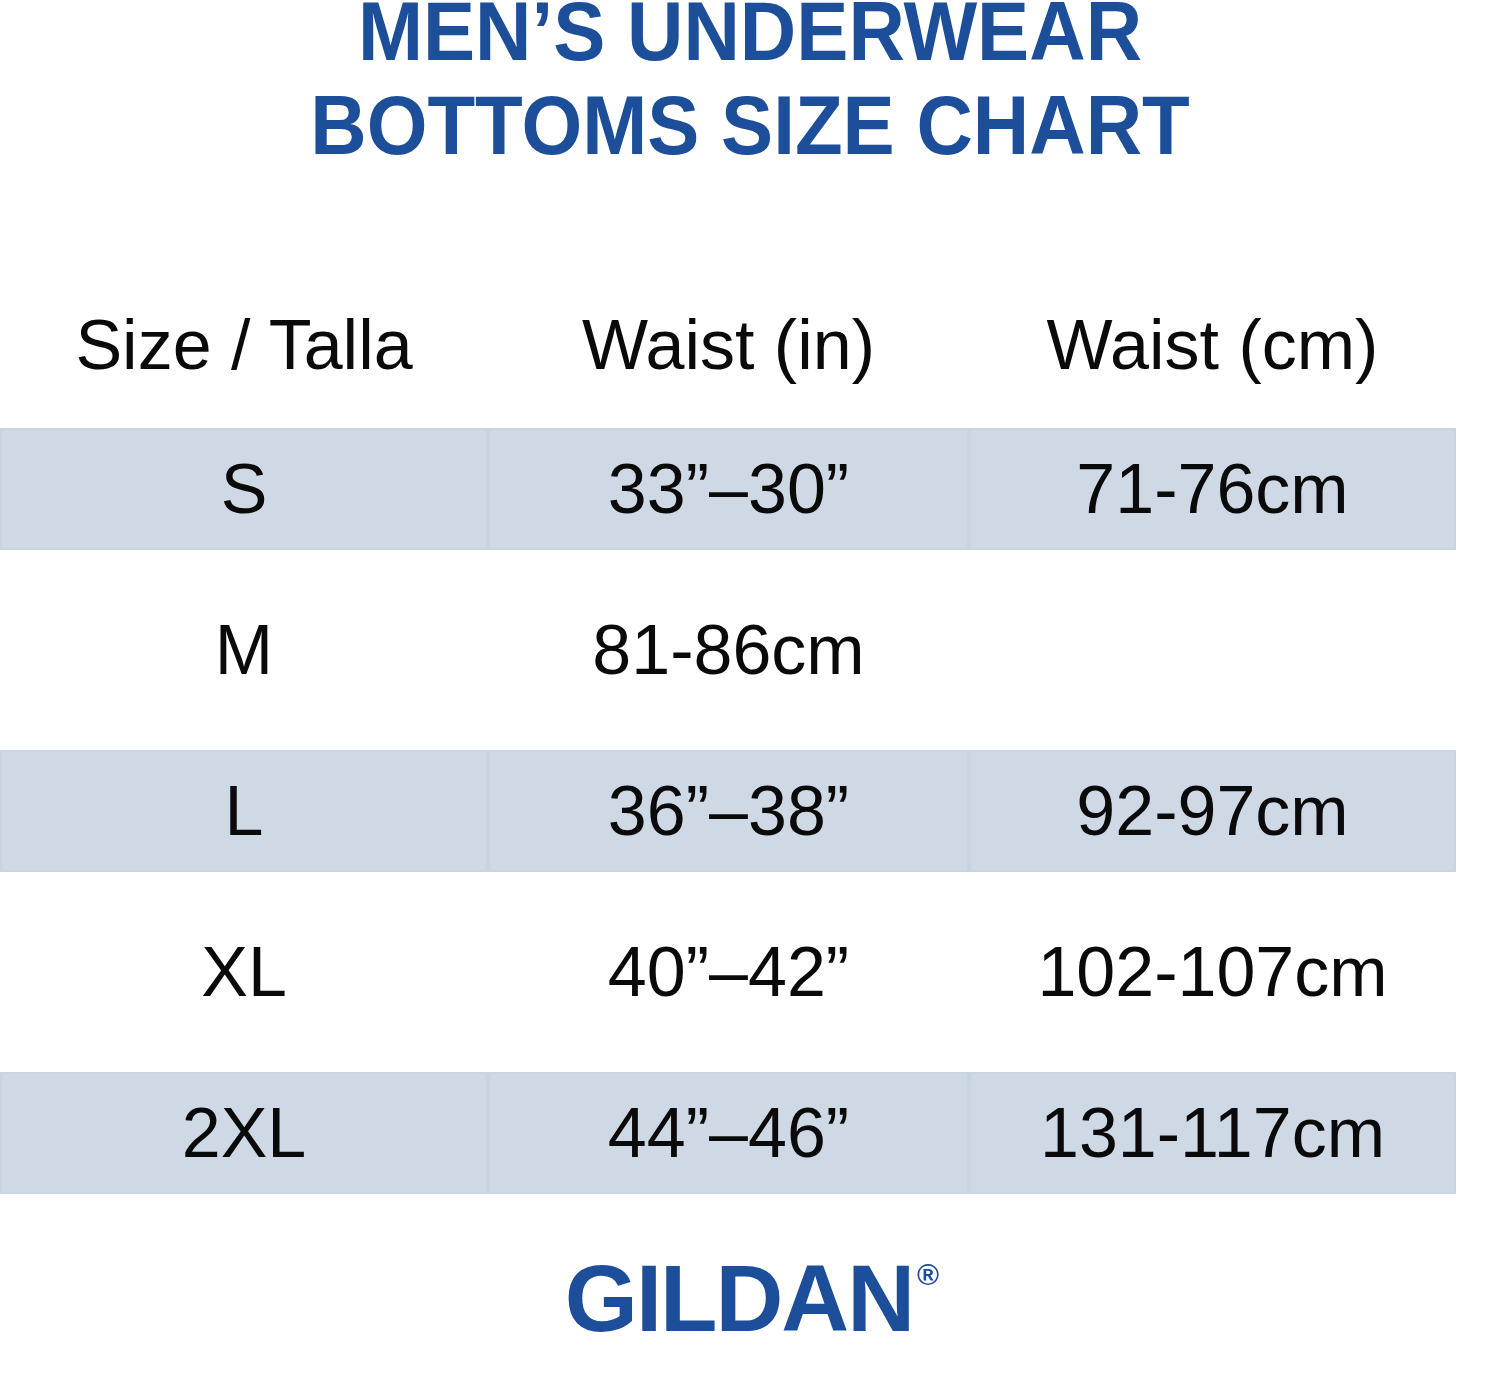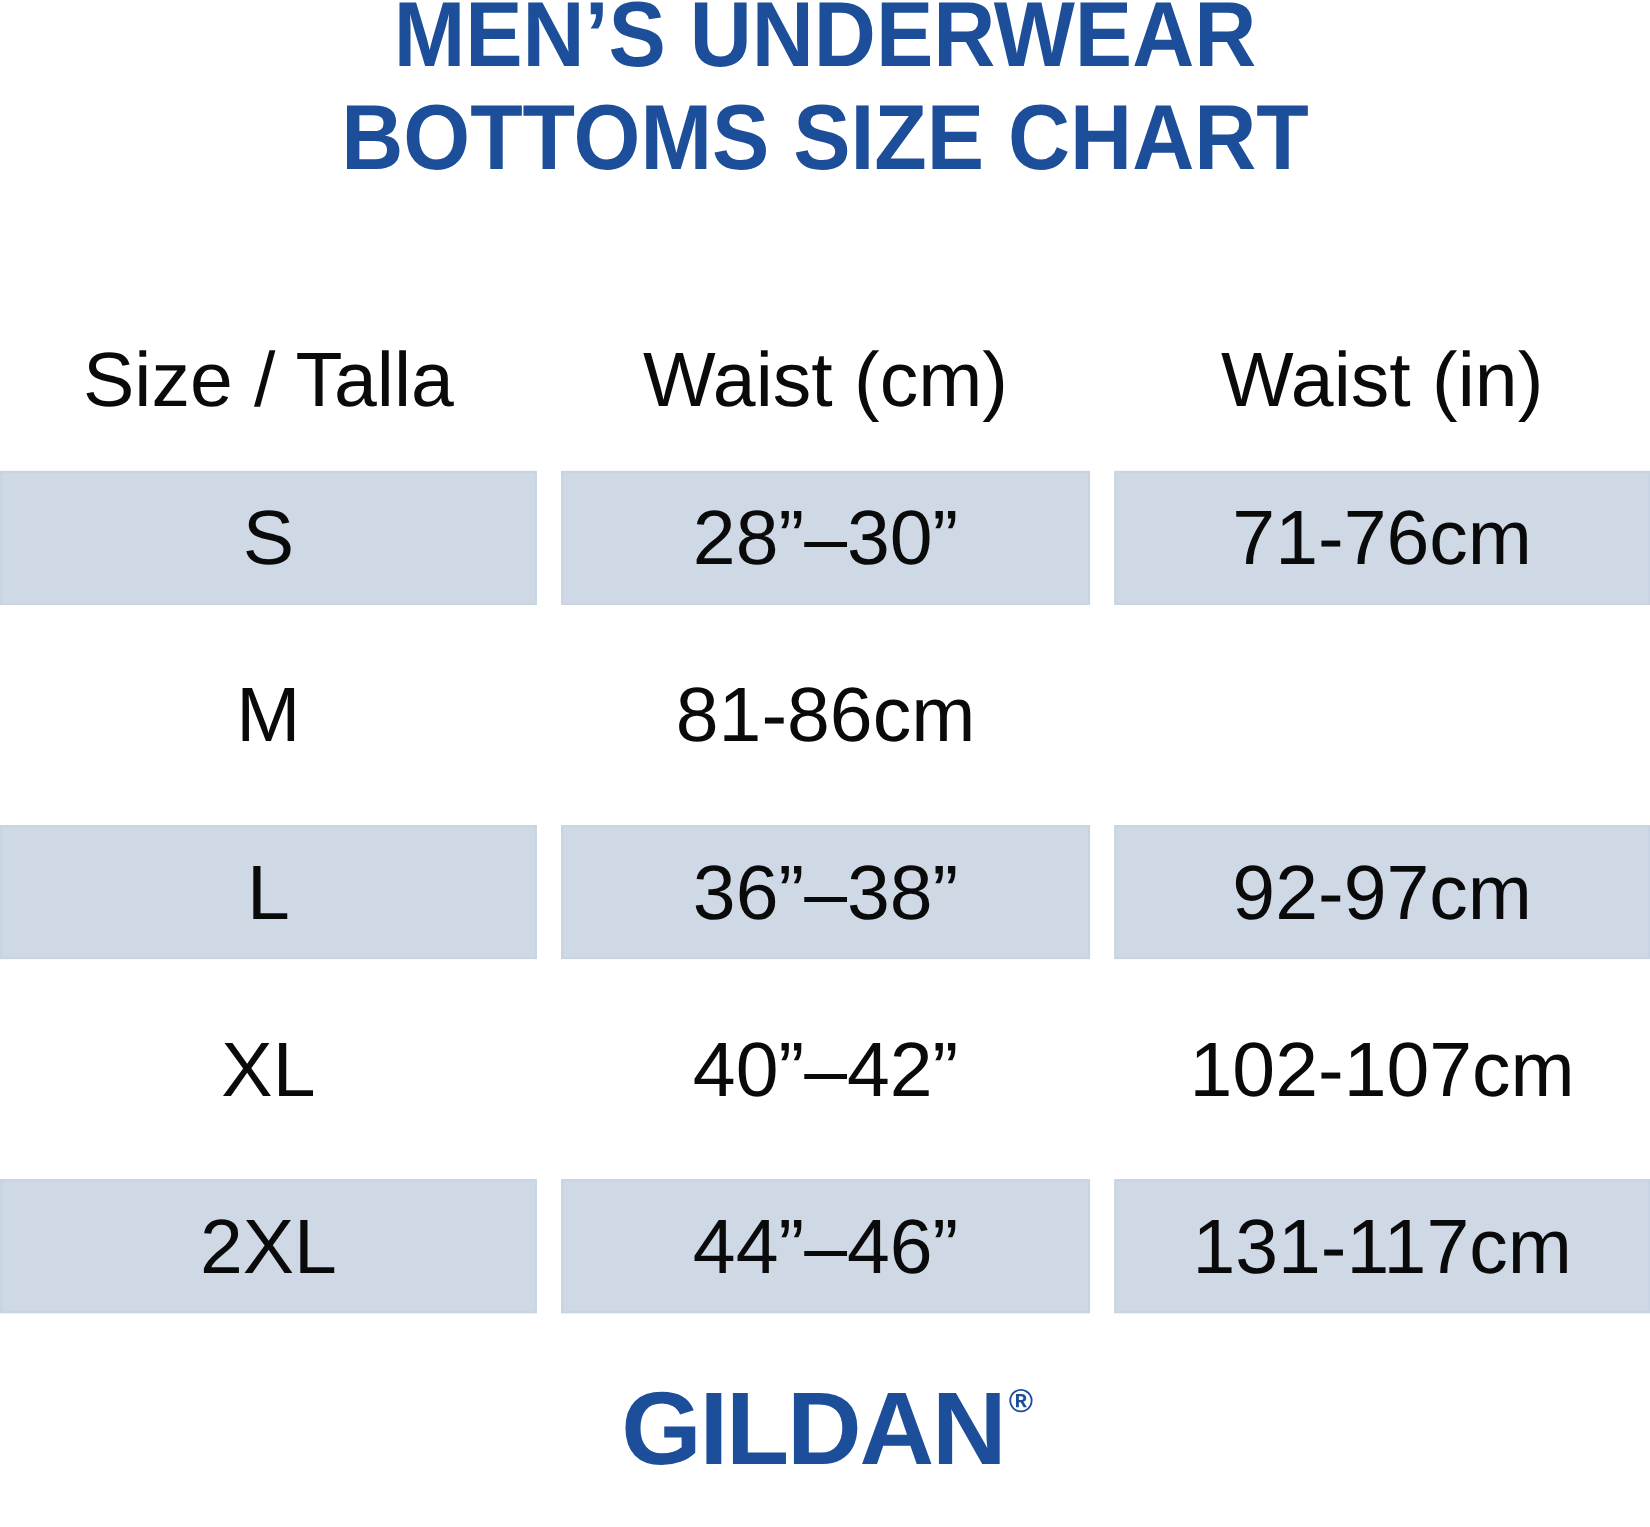--- a/index.html
+++ b/index.html
@@ -21,21 +21,20 @@
     letter-spacing: 0px;
     color: var(--title-blue, #1c4e99);
     transform: scaleX(0.93);
     transform-origin: 50% 0;
     white-space: nowrap;
   }
 
   .grid {
     display: grid;
     grid-template-columns: 488px 481px 487px;
-    column-gap: 22px;
   }
 
   .header-row {
     margin-top: 136px;
     font-size: 70px;
     line-height: 74px;
   }
   .hcell { text-align: center; white-space: nowrap; }
 
   .row { height: 122px; margin-top: 39px; }
@@ -77,27 +76,27 @@
 
 <div class="page">
 
   <h1 class="title">
     <div>MEN’S UNDERWEAR</div>
     <div>BOTTOMS SIZE CHART</div>
   </h1>
 
   <div class="grid header-row">
     <div class="hcell">Size / Talla</div>
+    <div class="hcell">Waist (in)</div>
     <div class="hcell">Waist (cm)</div>
-    <div class="hcell">Waist (in)</div>
   </div>
 
   <div class="grid row shaded first">
     <div class="cell">S</div>
-    <div class="cell">28”–30”</div>
+    <div class="cell">33”–30”</div>
     <div class="cell">71-76cm</div>
   </div>
 
   <div class="grid row">
     <div class="cell">M</div>
     <div class="cell">81-86cm</div>
   </div>
 
   <div class="grid row shaded">
     <div class="cell">L</div>

